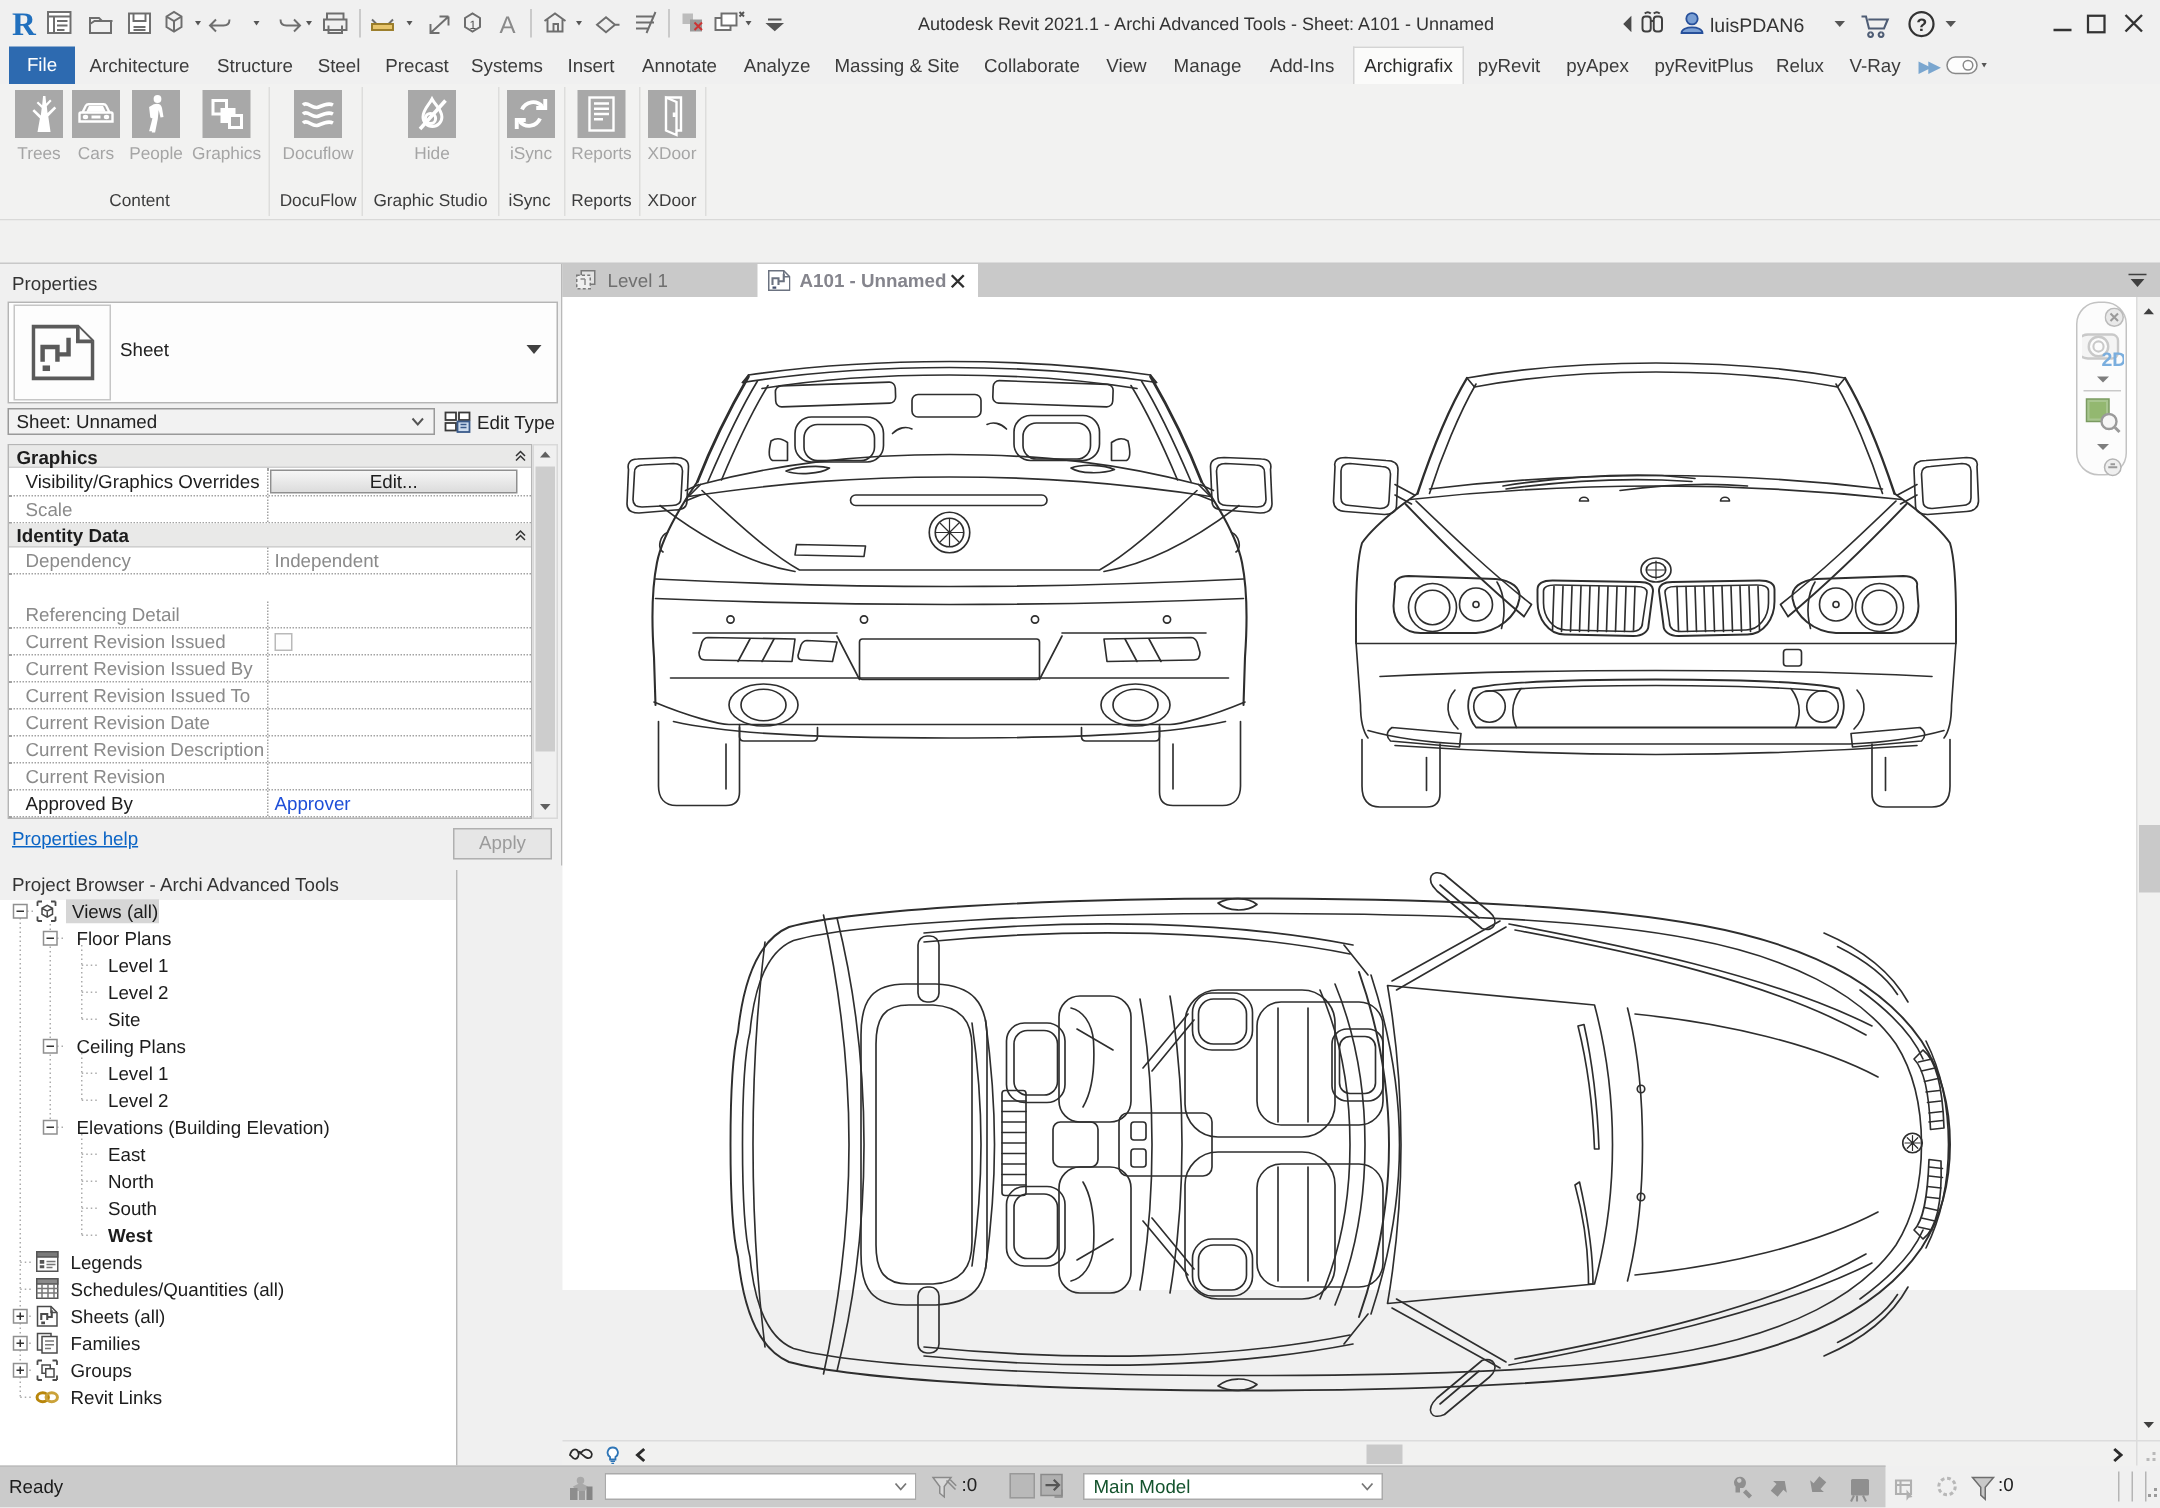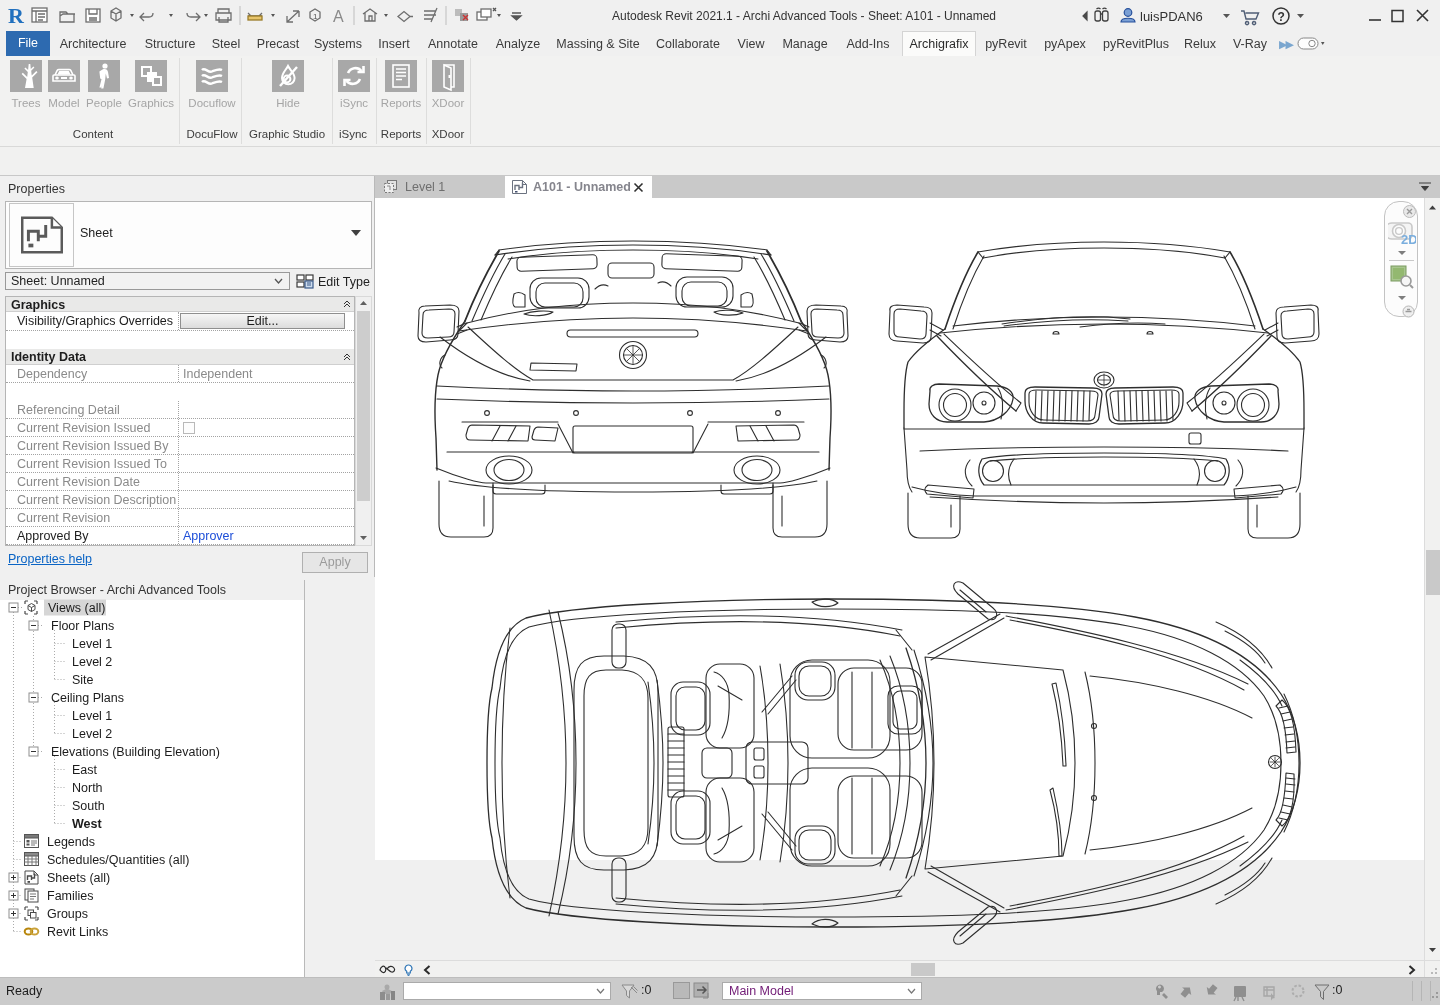--- a/index.html
+++ b/index.html
@@ -46,21 +46,21 @@
 #browhead { position:absolute; left:0; top:0; width:100%; height:20px; background:#f0f0f0; font-size:12.5px; color:#333; padding:3px 0 0 8px; }
 .trow { position:absolute; height:18px; font-size:12.5px; color:#1c1c1c; white-space:nowrap; }
 
 
 #viewtabs { left:375px; top:176px; width:1065px; height:22px; background:#c9c9c9; }
 #vt1 { position:absolute; left:3px; top:0; width:126px; height:22px; color:#6f6f6f; font-size:12.5px; }
 #vt2 { position:absolute; left:130px; top:0; width:147px; height:22px; background:#fff; color:#85858d; font-size:12.5px; font-weight:bold; }
 #canvas { left:375px; top:198px; width:1049px; height:662px; background:#fff; }
 #vscroll { left:1424px; top:198px; width:16px; height:762px; background:#f1f1f0; border-left:1px solid #dcdcdc; }
 #hscroll { left:375px; top:960px; width:1049px; height:17px; background:#f1f1f0; border-top:1px solid #dcdcdc; }
-#statusbar { left:0; top:977px; width:1440px; height:28px; background:#cbcbcb; border-top:1px solid #bdbdbd; }
+#statusbar { left:0; top:977px; width:1257px; height:28px; background:#cbcbcb; border-top:1px solid #bdbdbd; }
 
 .combo { position:absolute; background:#fff; border:1px solid #aaa; height:18px; }
 .chev { position:absolute; width:8px; height:8px; }
 svg { display:block; }
 </style>
 </head>
 <body>
 
 <div class="abs" id="titlebar">
 <svg width="1440" height="31" viewBox="0 0 1440 31">
@@ -231,21 +231,21 @@
       </svg>
     </div>
   <div class="ric" style="left:432px;">
       <svg width="32" height="32" viewBox="0 0 32 32" fill="none" stroke="#fff" stroke-width="1.6">
         <path d="M12 5 h10 v22 h-10"></path>
         <path d="M12 5 l7 3 v22 l-7 -3 z" fill="#a8a8a8"></path>
         <path d="M17.5 15 v3" stroke-width="2"></path>
       </svg>
     </div>
   <div class="rlab" style="left:26px;">Trees</div>
-  <div class="rlab" style="left:64px;">Model</div>
+  <div class="rlab" style="left:64px;">Cars</div>
   <div class="rlab" style="left:104px;">People</div>
   <div class="rlab" style="left:151px;">Graphics</div>
   <div class="rlab" style="left:212px;">Docuflow</div>
   <div class="rlab" style="left:288px;">Hide</div>
   <div class="rlab" style="left:354px;">iSync</div>
   <div class="rlab" style="left:401px;">Reports</div>
   <div class="rlab" style="left:448px;">XDoor</div>
   <div class="rsep" style="left:179px;"></div>
   <div class="rsep" style="left:241px;"></div>
   <div class="rsep" style="left:332px;"></div>
@@ -293,20 +293,24 @@
         <span style="position:absolute;left:5px;top:1px;">Graphics</span>
         <svg class="chev" style="left:337px;top:3px;" viewBox="0 0 8 8">
           <path d="M1 4 l3 -3 l3 3 M1 7 l3 -3 l3 3" stroke="#333" fill="none"></path>
         </svg>
       </div>
     <div class="grow" style="top:15px;height:19px;color:#1d1d1d;">
         <span class="lbl">Visibility/Graphics Overrides</span>
         <span class="gsplit"></span>
       <div style="position:absolute;left:174px;top:1px;width:165px;height:16px;background:linear-gradient(#f6f6f6,#dcdcdc);border:1px solid #8f8f8f;color:#1d1d1d;text-align:center;line-height:15px;">Edit...</div>
     </div>
+    <div class="grow" style="top:34px;height:18px;">
+        <span class="lbl">Scale</span>
+        <span class="gsplit"></span>
+      </div>
     <div class="ghead" style="top:52px;height:16px;">
         <span style="position:absolute;left:5px;top:1px;">Identity Data</span>
         <svg class="chev" style="left:337px;top:4px;" viewBox="0 0 8 8">
           <path d="M1 4 l3 -3 l3 3 M1 7 l3 -3 l3 3" stroke="#333" fill="none"></path>
         </svg>
       </div>
     <div class="grow" style="top:68px;height:18px;">
         <span class="lbl">Dependency</span>
         <span class="gsplit"></span>
         <span style="position:absolute;left:177px;top:2px;color:#8a8a8a;">Independent</span>
@@ -836,21 +840,21 @@
       <path d="M10 3 l6 6 m-3.5 -6.5 l4 4" stroke="#8a8a8a" fill="none"></path>
     </svg>
   <div style="position:absolute;left:641px;top:5px;font-size:12.5px;color:#222;">:0</div>
   <div style="position:absolute;left:673px;top:4px;width:17px;height:17px;background:#b9b9b9;border:1px solid #999;"></div>
   <svg style="position:absolute;left:693px;top:4px;" width="19" height="18" viewBox="0 0 19 18">
       <rect x="1" y="1" width="14" height="14" fill="#b0b0b0" stroke="#8a8a8a"></rect>
       <path d="M4 8 h9 m-3.5 -3.5 l3.5 3.5 l-3.5 3.5" stroke="#555" fill="none" stroke-width="1.5"></path>
       <path d="M15 11 v5 h-5" fill="none" stroke="#8a8a8a"></path>
     </svg>
   <div class="combo" style="left:722px;top:4px;width:200px;">
-    <span style="position:absolute;left:6px;top:1px;color:#701a75;font-size:12.5px;">Main Model</span>
+    <span style="position:absolute;left:6px;top:1px;color:#14532d;font-size:12.5px;">Main Model</span>
     <svg style="position:absolute;right:5px;top:5px;" width="9" height="7" viewBox="0 0 9 7">
         <path d="M1 1 l3.5 4 l3.5 -4" stroke="#777" fill="none" stroke-width="1.2"></path>
       </svg>
   </div>
   <svg style="position:absolute;left:1152px;top:4px;" width="190" height="20" viewBox="0 0 190 20" fill="#8f8f8f" stroke="none">
     <path d="M4 6 a4 4 0 1 1 6 4 l-2 0 v3 h-3 l0 -4 a4 4 0 0 1 -1 -3 z M9 5 a1.5 1.5 0 1 0 0 0.1 z"></path>
     <path d="M12 11 l4 4 l-2 2 l-4 -4 z"></path>
     <path d="M34 4 l6 5 h-3 v6 h-6 v-6 h-3 z" transform="rotate(40 34 10)"></path>
     <path d="M60 14 l6 -5 h-3 v-6 h-6 v6 h-3 z" transform="rotate(40 60 8)"></path>
     <rect x="82" y="4" width="12" height="11" rx="1"></rect>

